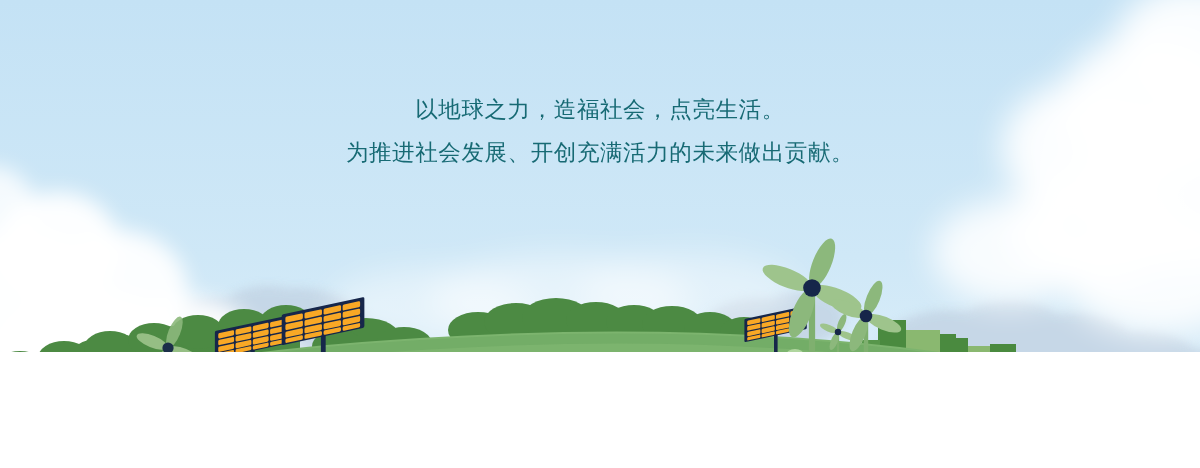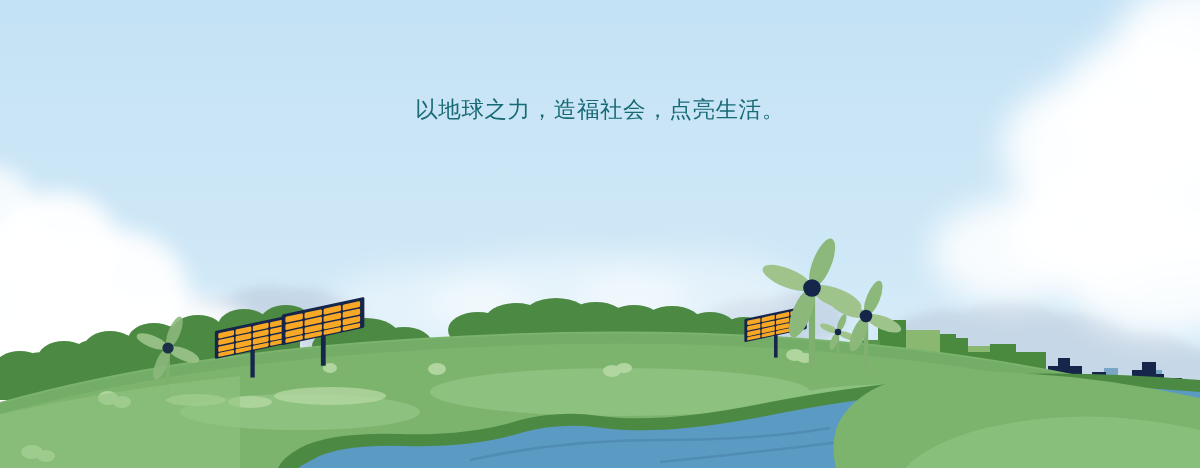--- a/index.html
+++ b/index.html
@@ -7,21 +7,21 @@
     margin: 0;
     padding: 0;
     background: #ffffff;
   }
   body {
     font-family: "Liberation Sans", "DejaVu Sans", sans-serif;
   }
   #banner {
     position: relative;
     width: 1200px;
-    height: 468px;
+    height: 352px;
     overflow: hidden;
     background: #cbe5f5;
   }
   #scene {
     position: absolute;
     inset: 0;
     width: 1200px;
     height: 468px;
     display: block;
   }
@@ -309,15 +309,16 @@
     <g transform="translate(866,316) scale(0.74)">
       <use href="#windTurbine"></use>
     </g>
 
     <path d="M0 468 L0 414 Q120 388 240 376 L240 468 Z" fill="#8fc482" opacity="0.55"></path>
 
   </svg>
 
   <div id="tagline">
     <span class="line" style="color: rgb(23, 106, 116);">以地球之力，造福社会，点亮生活。</span>
+    <span class="line" style="color: rgb(23, 106, 116);">为推进社会发展、开创充满活力的未来做出贡献。</span>
   </div>
 
 </div>
 
 </body></html>

